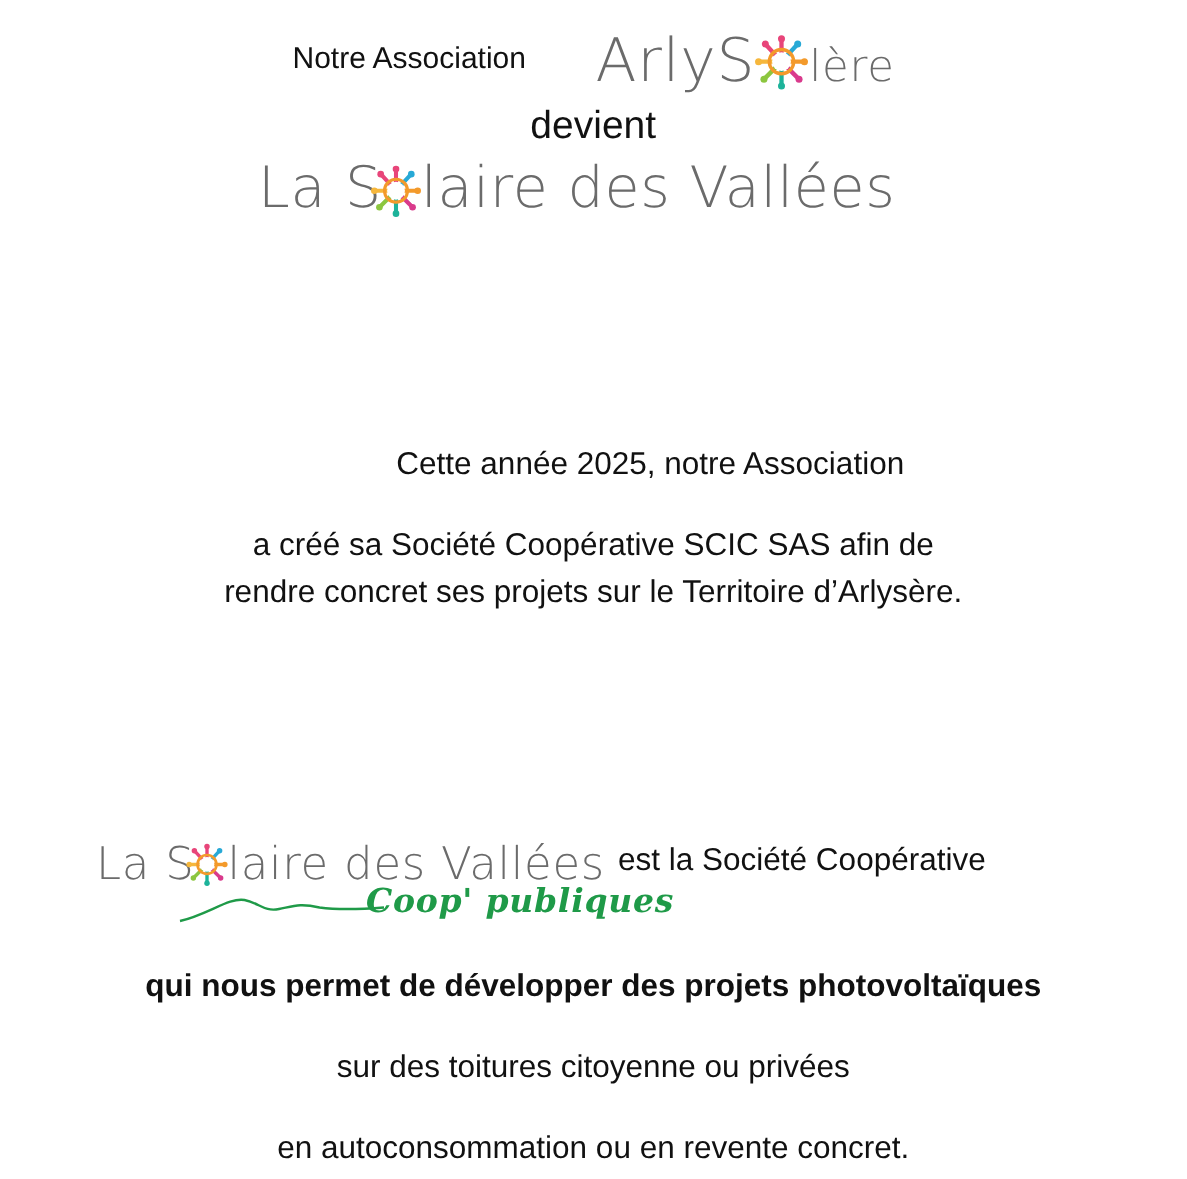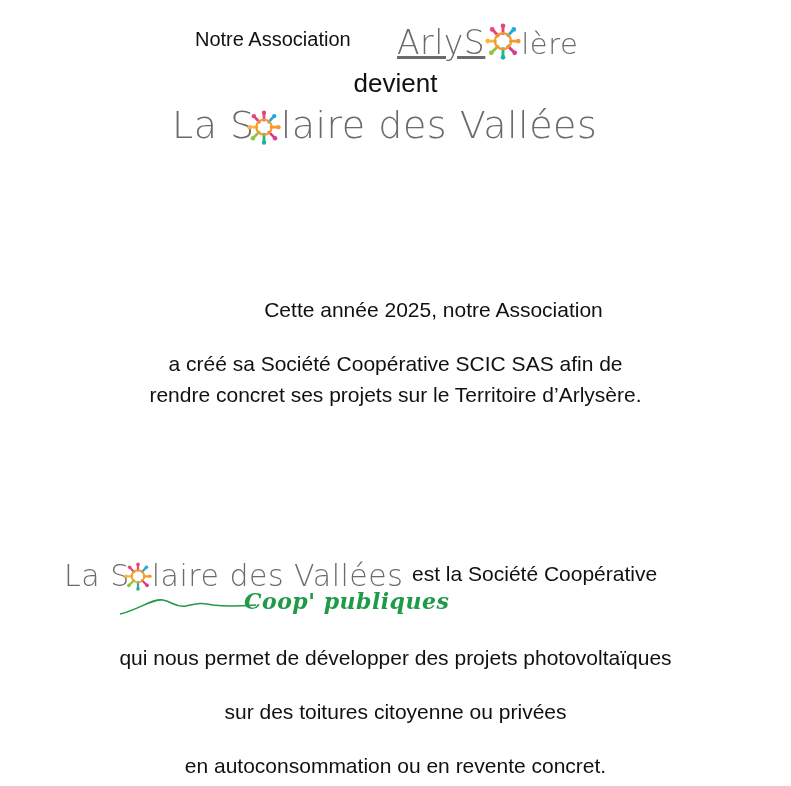--- a/index.html
+++ b/index.html
@@ -78,21 +78,21 @@
         <circle cx="3" cy="20" r="2.6" fill="#f6b73c"></circle>
         <circle cx="8" cy="7" r="2.6" fill="#e8457a"></circle>
       </g>
     </g>
   </defs>
 </svg>
 
 <div class="abs" style="left:195px; top:14px; height:50px;">
   <span class="body-text abs" style="left:0; top:14px; font-size:20px;">Notre Association</span>
   <div class="abs" style="left:202px; top:0; white-space:nowrap;">
-    <span class="logo-text" style="font-size:33px;text-decoration:underline;">ArlyS</span><span class="sun" style="width:36px; height:40px; top:8px;"><svg width="36" height="40" viewBox="0 0 40 42">
+    <span class="logo-text" style="font-size:40px;">ArlyS</span><span class="sun" style="width:36px; height:40px; top:8px;"><svg width="36" height="40" viewBox="0 0 40 42">
           <use href="#sun-glyph"></use>
         </svg></span><span class="logo-text" style="font-size:29px;">lère</span>
   </div>
 </div>
 
 <div class="abs body-text center-line" style="top:68px; font-size:26px;">devient</div>
 
 <div class="abs" style="left:172px; top:98px; white-space:nowrap;">
   <span class="logo-text" style="font-size:38px;">La S</span><span class="sun" style="width:34px; height:40px; top:10px; margin-left:-8px;"><svg width="34" height="40" viewBox="0 0 40 42">
         <use href="#sun-glyph"></use>
@@ -109,15 +109,15 @@
       </svg></span><span class="logo-text" style="font-size:30px;">laire des Vallées</span>
 </div>
 
 <div class="abs body-text" style="left:412px; top:562px;">est la Société Coopérative</div>
 
 <svg class="abs" width="140" height="24" viewBox="0 0 140 24" style="left:118px; top:594px;">
   <path d="M2 20 C 20 16, 35 4, 45 6 C 55 8, 58 14, 68 12 C 78 10, 82 8, 95 11 C 110 13, 125 12, 138 11" fill="none" stroke="#1f9a48" stroke-width="1.6"></path>
 </svg>
 <div class="abs coop" style="left:244px; top:588px; font-size:22px;">Coop' publiques</div>
 
-<div class="abs body-text center-line" style="top:646px;">qui nous permet de développer des projets photovoltaïques</div>
+<div class="abs body-text center-line" style="top:646px;font-weight:bold;">qui nous permet de développer des projets photovoltaïques</div>
 <div class="abs body-text center-line" style="top:700px;">sur des toitures citoyenne ou privées</div>
 <div class="abs body-text center-line" style="top:754px;">en autoconsommation ou en revente concret.</div>
 
 </body></html>

